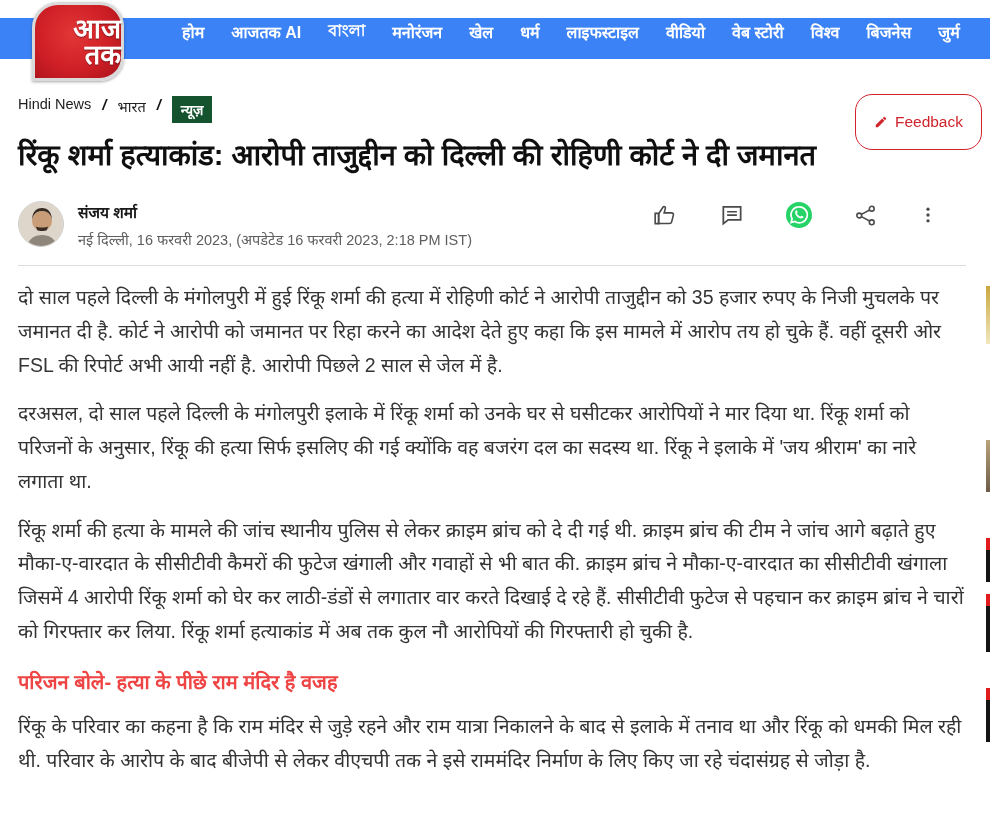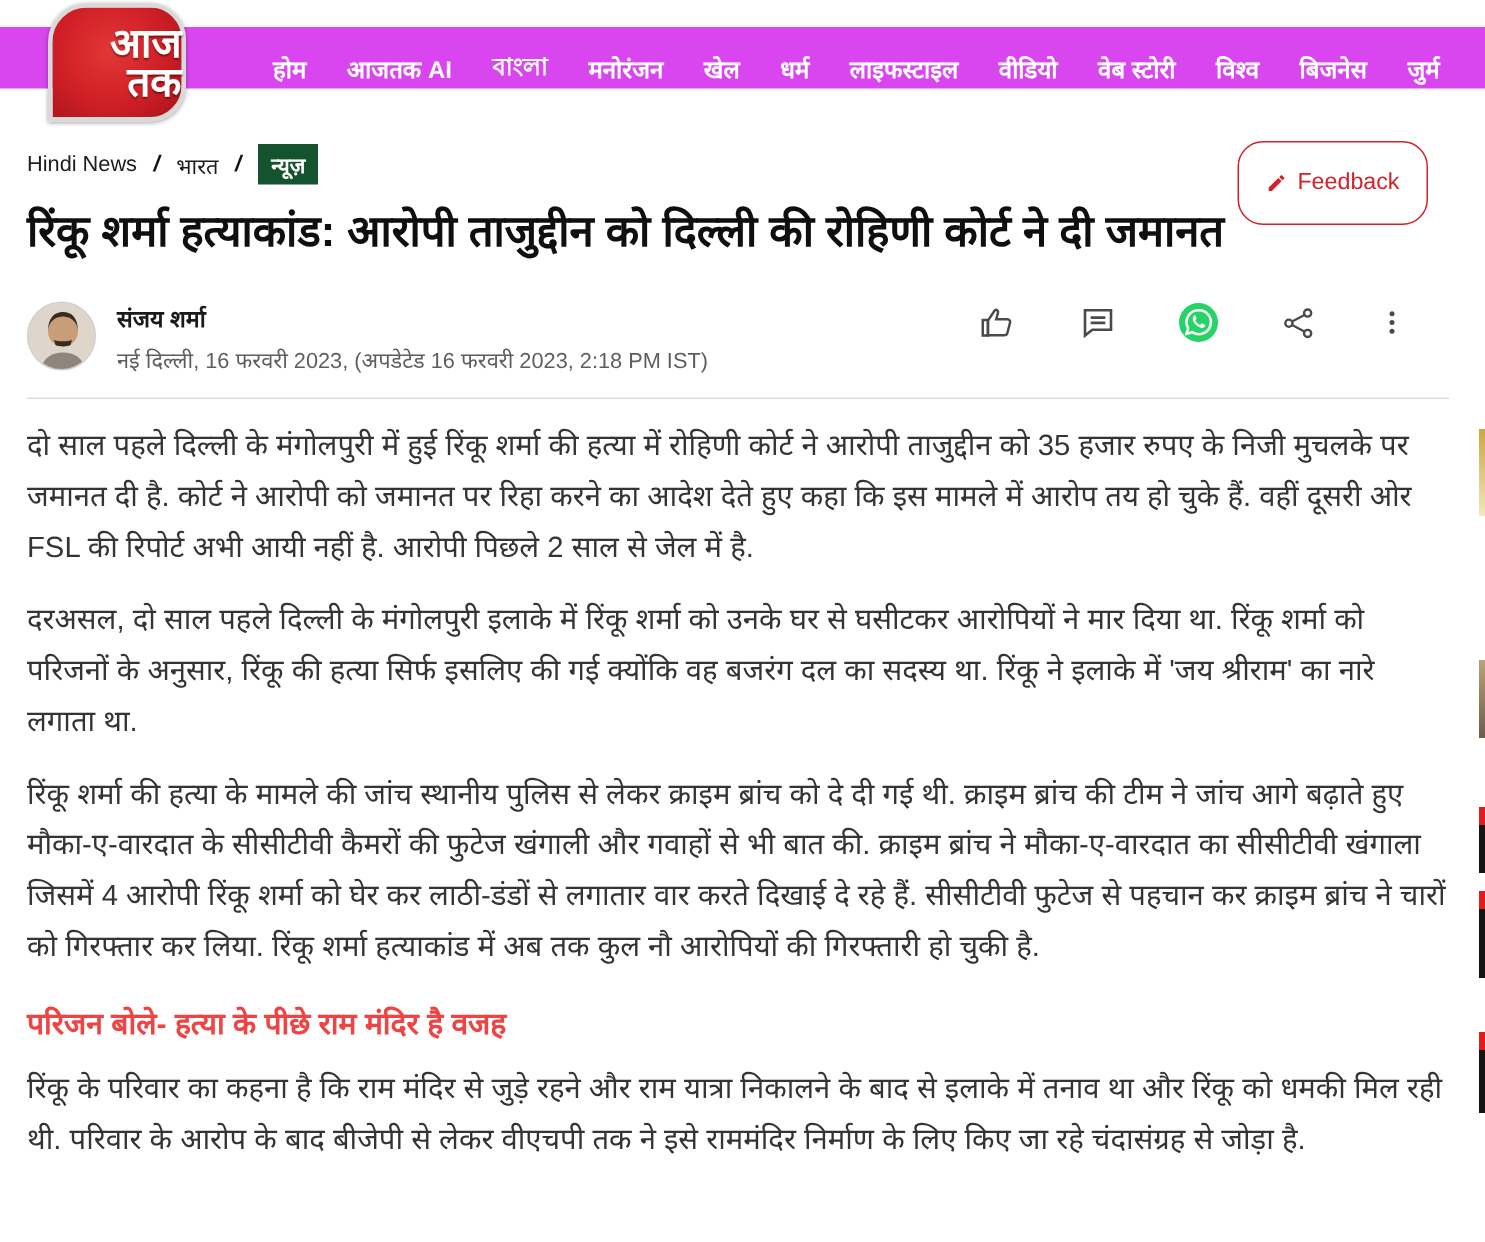--- a/index.html
+++ b/index.html
@@ -4,43 +4,43 @@
 <style>
   * { margin:0; padding:0; box-sizing:border-box; }
   html,body { background:#fff; }
   body {
     width:990px; height:828px; position:relative; overflow:hidden;
     font-family:"Liberation Sans","DejaVu Sans",sans-serif;
   }
   
   .navbar {
     position:absolute; top:18px; left:0; width:990px; height:41px;
-    background:#d946ef; display:flex; align-items:flex-end;
+    background:#3b82f6; display:flex; align-items:flex-start;
   }
   .nav-items { display:flex; align-items:center; margin-left:182px; gap:27px; }
   .nav-item {
     color:#fff; font-size:16px; font-weight:bold; cursor:pointer; white-space:nowrap;
   }
   .logo {
     position:absolute; top:2px; left:32px; width:92px; height:79px;
     background:radial-gradient(circle at 45% 40%, #e23737 0%, #cf1f26 55%, #a8121a 100%);
     border:3px solid #d9d9d9;
     border-radius:26px 24px 24px 0;
     box-shadow:0 1px 3px rgba(0,0,0,.35);
     display:flex; flex-direction:column; align-items:flex-end; justify-content:center;
     z-index:5; cursor:pointer;
   }
   .logo span {
     color:#fff; font-weight:bold; font-size:27px; line-height:26px;
     text-shadow:0 1px 1px rgba(0,0,0,.4);
   }
   
   .crumb-row {
-    position:absolute; top:96px; left:18px; right:36px;
-    display:flex; align-items:center;
+    position:absolute; top:96px; left:18px; right:6px;
+    display:flex; 
   }
   .crumb-link { font-size:14.5px; color:#1d1d1d; cursor:pointer; }
   .crumb-sep { font-size:15px; font-weight:bold; font-style:italic; color:#111; margin:0 11px; }
   .crumb-badge {
     background:#14532d; color:#fff; font-size:14px; font-weight:bold;
     padding:4px 9px; cursor:pointer;
   }
   .feedback-btn {
     position:absolute; right:2px; top:-2px;
     display:flex; align-items:center; gap:7px;

